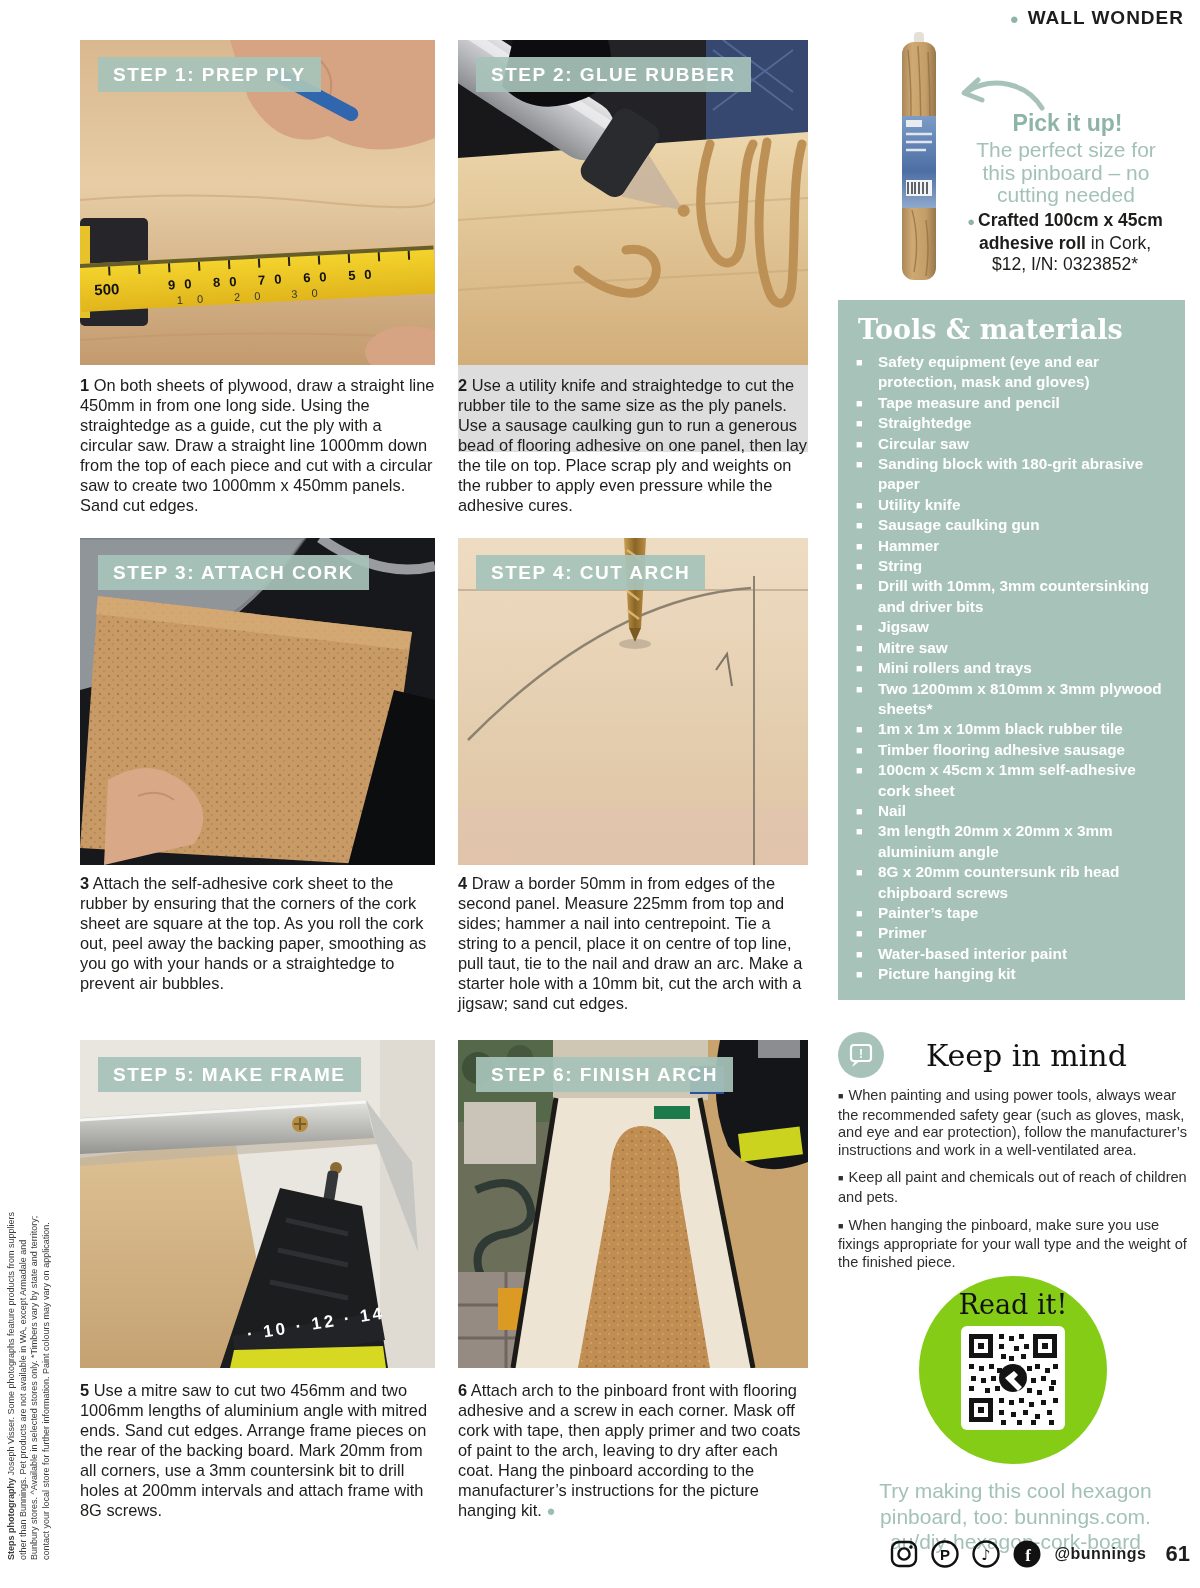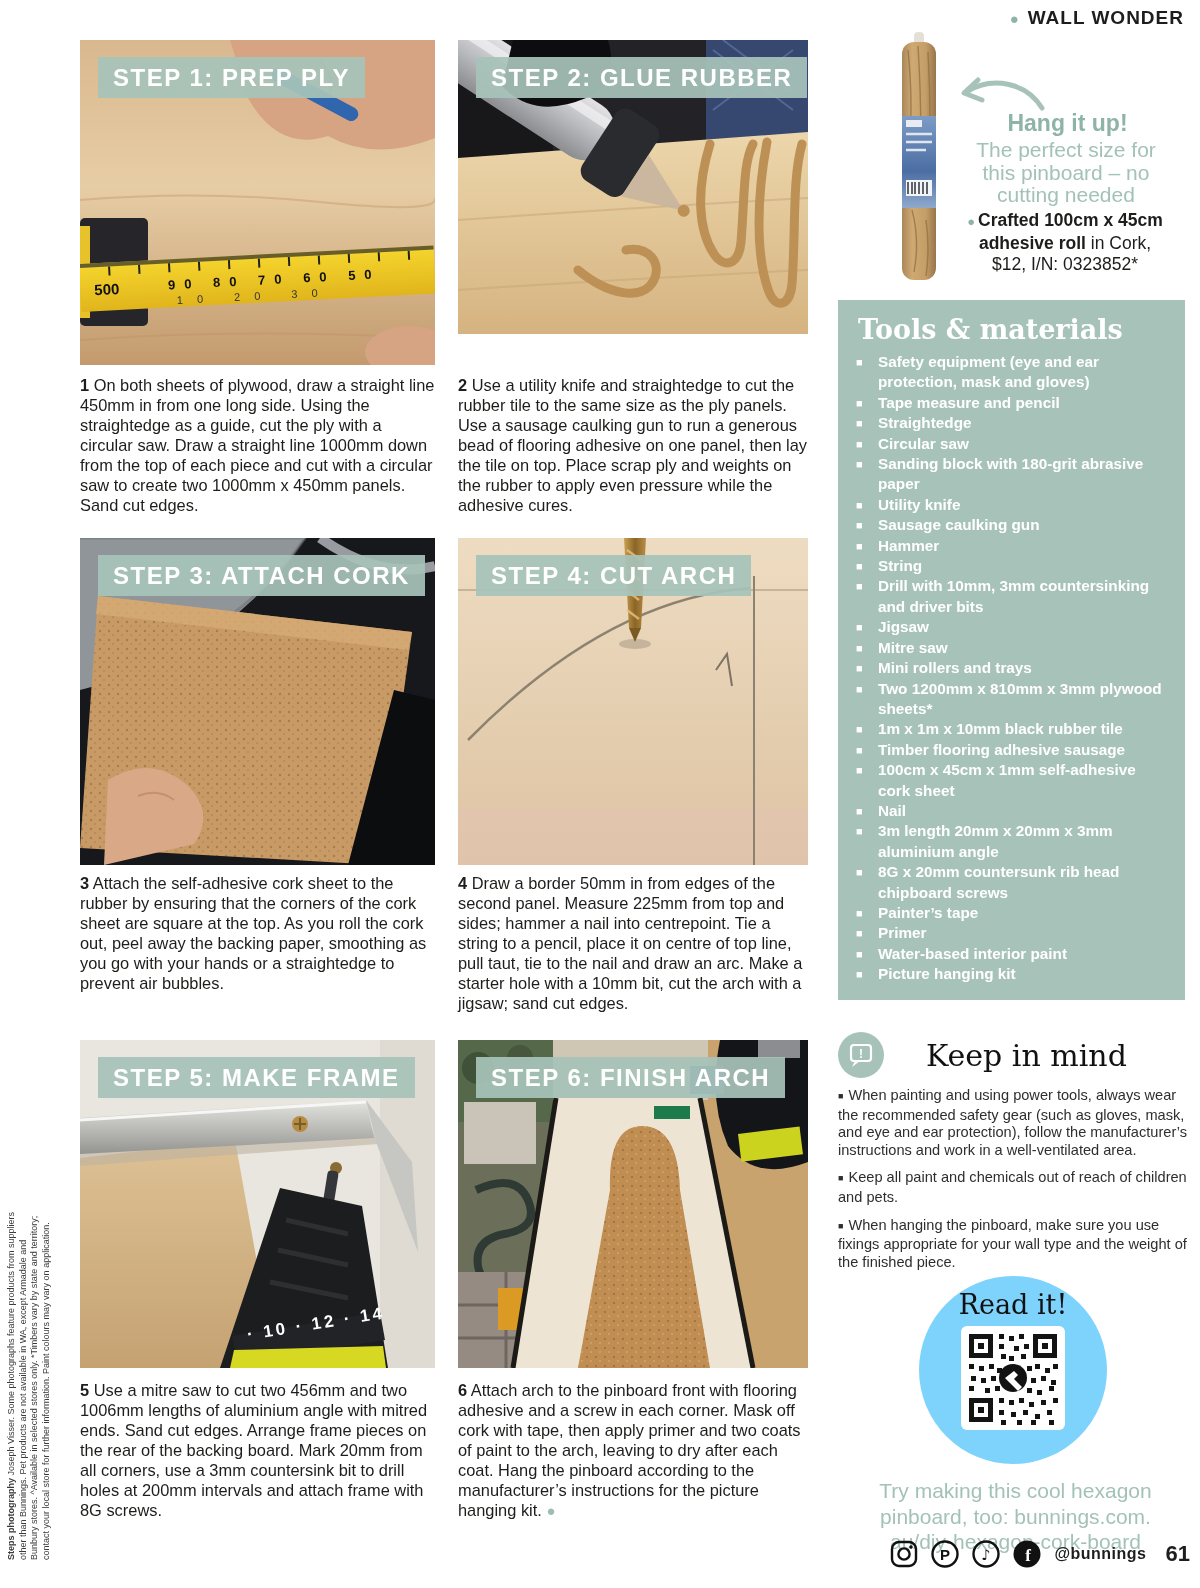--- a/index.html
+++ b/index.html
@@ -7,21 +7,21 @@
         font-family:"Liberation Sans",sans-serif;color:#1d1d1b;}
   .abs{position:absolute;}
   
   .hdr{position:absolute;top:7px;right:16px;display:flex;align-items:center;gap:9px;}
   .hdr-dot{color:#8fb3a7;font-size:15px;line-height:15px;}
   .hdr-title{font-weight:bold;font-size:19px;letter-spacing:1px;color:#1d1d1b;}
   
   .photo{position:absolute;overflow:hidden;background:#ddd;}
   .photo svg{display:block;}
   .banner{position:absolute;left:18px;top:17px;background:rgba(167,195,185,.93);color:#fff;
-          font-weight:bold;font-size:24px;letter-spacing:1.5px;padding:7px 15px 6px;white-space:nowrap;}
+          font-weight:bold;font-size:19px;letter-spacing:1.5px;padding:7px 15px 6px;white-space:nowrap;}
   
   .steptext{position:absolute;font-size:16.4px;line-height:20px;color:#1d1d1b;margin:0;}
   .steptext b{font-weight:bold;}
   .enddot{color:#9cbeb2;font-size:15px;}
   
   .pick{position:absolute;left:940px;top:110px;width:255px;text-align:center;
         font-weight:bold;font-size:23px;color:#8eb4a8;}
   .subtitle{position:absolute;left:935px;top:139px;width:262px;text-align:center;
             font-size:21px;line-height:22.5px;color:#a3c2b7;}
   .pdetail{position:absolute;left:930px;top:210px;width:270px;text-align:center;
@@ -38,21 +38,21 @@
             font-size:15.3px;line-height:20.4px;}
   .tools li .sq{position:absolute;left:0;top:0;font-size:11px;color:#fff;}
   
   .kim{position:absolute;left:838px;top:1032px;width:352px;}
   .kim-head{display:flex;align-items:center;gap:13px;margin-bottom:9px;}
   .kim-title{font-family:"DejaVu Serif",serif;font-size:30px;color:#111;margin-left:29px;}
   .kim p{margin:0 0 10px;font-size:14.6px;line-height:17.6px;color:#2e2e2e;}
   .kim p .sq{font-size:9px;margin-right:5px;position:relative;top:-1px;}
   
   .readit{position:absolute;left:919px;top:1276px;width:188px;height:188px;border-radius:50%;
-          background:#7dd3fc;text-align:center;}
+          background:#84cc16;text-align:center;}
   .readit h3{margin:13px 0 6px;font-family:"DejaVu Serif",serif;font-weight:normal;
              font-size:27px;color:#111;}
   .caption{position:absolute;left:843px;top:1478px;width:345px;text-align:center;
            font-size:21px;line-height:25.5px;color:#a3c2b7;}
   
   .footer{position:absolute;top:1540px;right:10px;display:flex;align-items:center;gap:13px;}
   .footer .handle{font-weight:bold;font-size:16px;letter-spacing:.5px;}
   .footer .pageno{font-weight:bold;font-size:22px;margin-left:6px;}
   
   .credit{position:absolute;left:6px;top:1560px;transform:rotate(-90deg);
@@ -97,21 +97,21 @@
         <rect x="0" y="224" width="355" height="4" fill="#2b2b2b" opacity=".7"></rect>
         <path d="M30,228 v9 M60,228 v9 M90,228 v9 M120,228 v9 M150,228 v9 M180,228 v9 M210,228 v9 M240,228 v9 M270,228 v9 M300,228 v9 M330,228 v9" stroke="#222" stroke-width="2"></path>
         <text x="14" y="256" font-size="15" font-weight="bold" fill="#111">500</text>
         <text x="88" y="254" font-size="13" font-weight="bold" fill="#111" letter-spacing="9">90 80 70 60 50</text>
         <text x="96" y="269" font-size="11" fill="#333" letter-spacing="14">10  20  30</text>
       </g>
     </svg>
     <div class="banner">STEP 1: PREP PLY</div>
   </div>
 
-  <div class="photo" style="left:458px;top:40px;width:350px;height:294px">
+  <div class="photo" style="left:458px;top:40px;width:350px;height:412px">
     <svg width="350" height="325" viewBox="0 0 350 325">
       <defs>
         <linearGradient id="ply2" x1="0" y1="0" x2="0" y2="1">
           <stop offset="0" stop-color="#ecd6ab"></stop>
             <stop offset="1" stop-color="#d2ae7a"></stop>
         </linearGradient>
         <linearGradient id="silver2" x1="0" y1="0" x2="0" y2="1">
           <stop offset="0" stop-color="#e3e3e6"></stop>
             <stop offset=".5" stop-color="#b9babd"></stop>
             <stop offset="1" stop-color="#8c8d91"></stop>
@@ -293,21 +293,21 @@
     <path d="M18,104 h26 M18,112 h26 M18,120 h20" stroke="#dfe6ef" stroke-width="2.5"></path>
     <rect x="18" y="150" width="26" height="16" fill="#f2f4f7"></rect>
     <path d="M20,152 v12 M24,152 v12 M27,152 v12 M31,152 v12 M35,152 v12 M39,152 v12" stroke="#23252a" stroke-width="1.4"></path>
   </svg>
 
   <svg class="abs" style="left:952px;top:74px" width="96" height="48" viewBox="0 0 96 48">
     <path d="M90,34 C74,8 40,2 14,18" stroke="#a7c3b9" stroke-width="5" fill="none" stroke-linecap="round"></path>
     <path d="M26,6 L12,19 L30,26" stroke="#a7c3b9" stroke-width="5" fill="none" stroke-linecap="round" stroke-linejoin="round"></path>
   </svg>
 
-  <div class="pick">Hang it up!</div>
+  <div class="pick">Pick it up!</div>
   <div class="subtitle">
     <div>The perfect size for</div>
     <div>this pinboard – no</div>
     <div>cutting needed</div>
   </div>
   <div class="pdetail">
     <div><span class="pdot">●</span><b>Crafted 100cm x 45cm</b></div>
     <div><b>adhesive roll</b><span> in </span><span>Cork,</span></div>
     <div><span>$12, I/N: 0323852*</span></div>
   </div>

